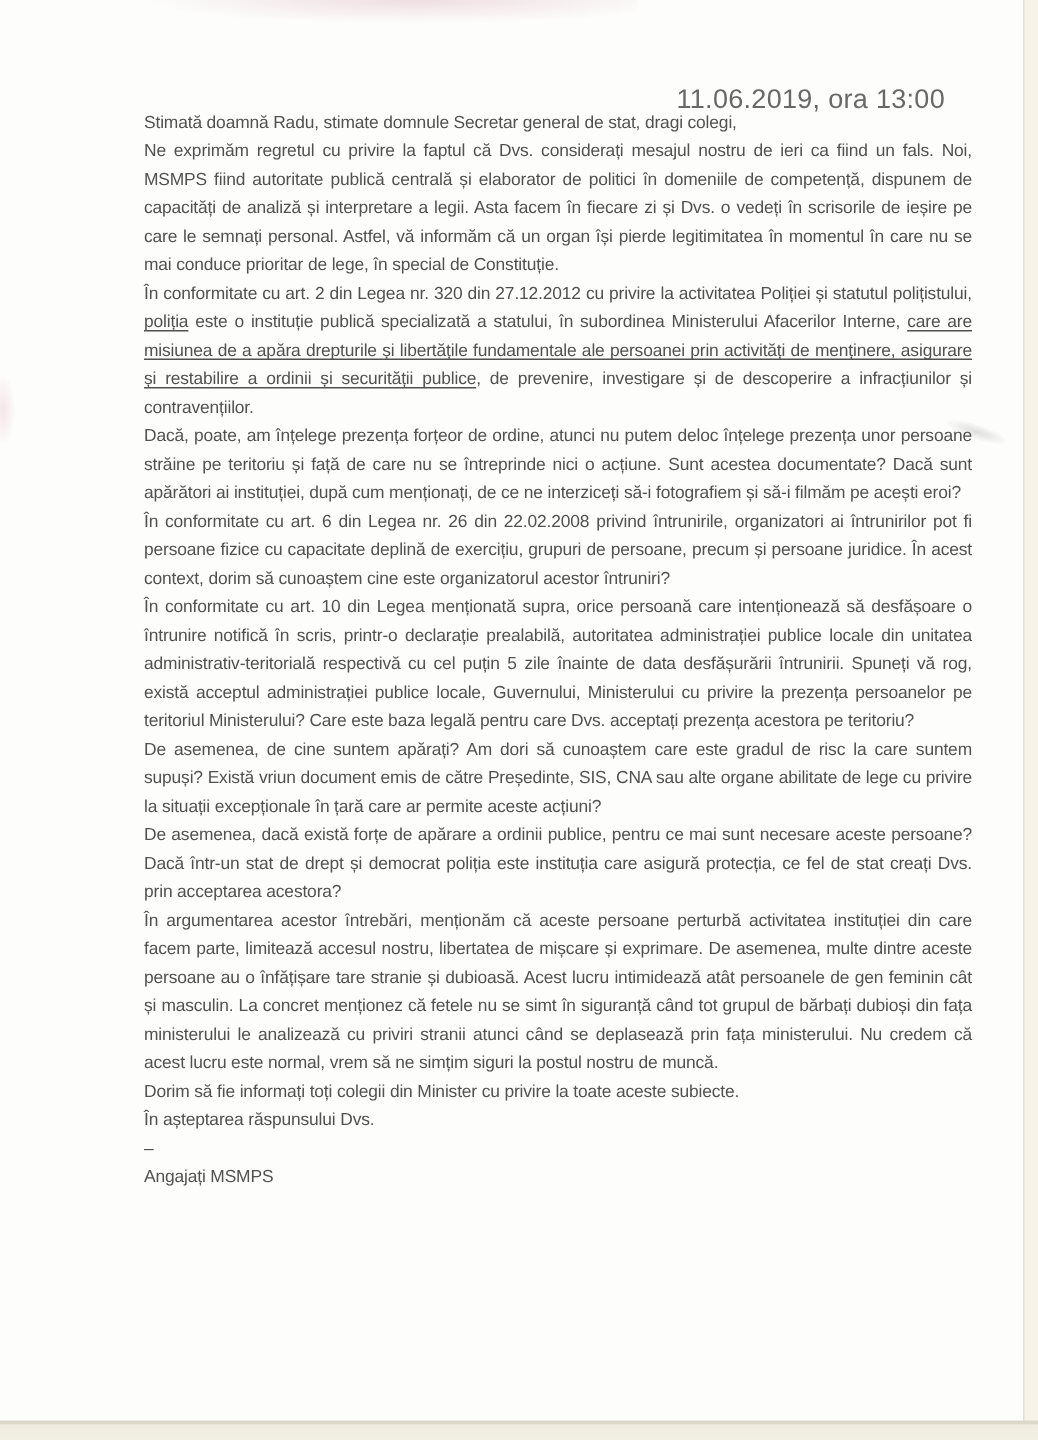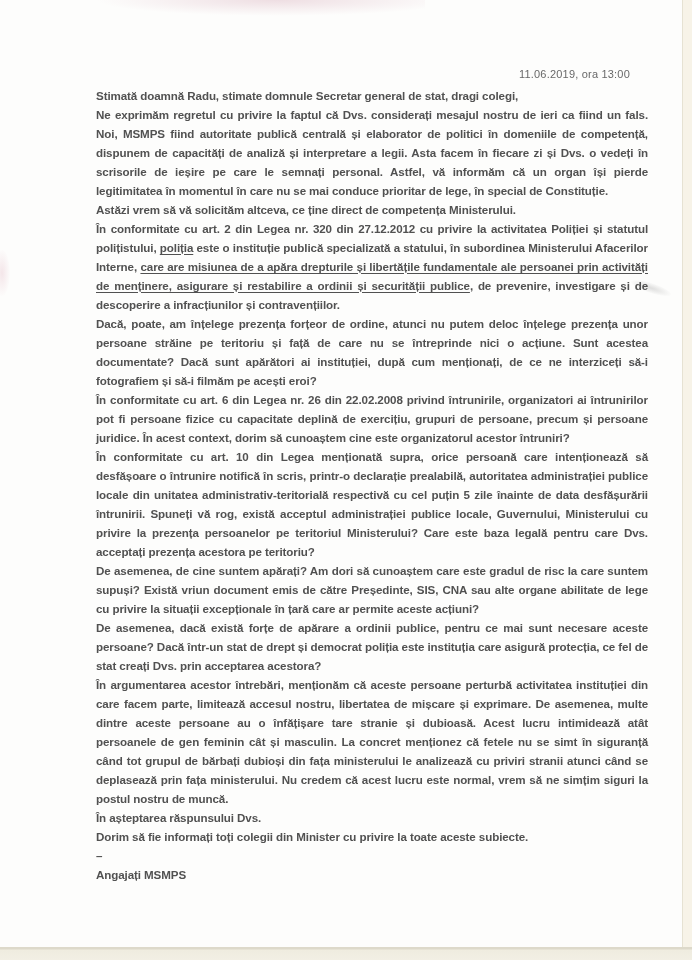--- a/index.html
+++ b/index.html
@@ -50,36 +50,34 @@
     width: 42px; height: 10px;
     transform: rotate(18deg);
     border-radius: 50%;
     background: radial-gradient(ellipse at center, rgba(150,150,150,0.30), rgba(150,150,150,0) 75%);
   }
   
   .date-line {
     position: absolute;
     top: 56px;
     right: 62px;
-    font-size: 11px;
+    font-size: 18px;
     color: #686868;
     letter-spacing: 0.2px;
-    margin-top: 12px;
   }
   .letter-body {
     position: absolute;
-    top: 86px;
+    top: 72px;
     left: 96px;
     width: 552px;
     font-size: 11.6px;
     line-height: 19px;
     letter-spacing: -0.1px;
     text-align: justify;
     color: #515151;
-    font-weight: bold;
   }
   .letter-body p.para {
     margin: 0;
   }
   .letter-body p.sig {
     margin: 0;
     text-align: left;
   }
   .underline {
     text-decoration: underline;
@@ -96,27 +94,26 @@
   <div class="smudge-left"></div>
   <div class="smudge-right-diagonal"></div>
   <div class="edge-right"></div>
   <div class="edge-bottom"></div>
 
   <div class="date-line">11.06.2019, ora 13:00</div>
 
   <div class="letter-body">
       <p class="para"><span>Stimată doamnă Radu, stimate domnule Secretar general de stat, dragi colegi,</span></p>
       <p class="para"><span>Ne exprimăm regretul cu privire la faptul că Dvs. considerați mesajul nostru de ieri ca fiind un fals. Noi, MSMPS fiind autoritate publică centrală și elaborator de politici în domeniile de competență, dispunem de capacități de analiză și interpretare a legii. Asta facem în fiecare zi și Dvs. o vedeți în scrisorile de ieșire pe care le semnați personal. Astfel, vă informăm că un organ își pierde legitimitatea în momentul în care nu se mai conduce prioritar de lege, în special de Constituție.</span></p>
-      <p class="para"><span>Astăzi vrem să vă solicităm altceva, ce ține direct de competența Ministerului.</span></p>
       <p class="para"><span>În conformitate cu art. 2 din Legea nr. 320 din 27.12.2012 cu privire la activitatea Poliției și statutul polițistului, </span><span class="underline">poliția</span><span> este o instituție publică specializată a statului, în subordinea Ministerului Afacerilor Interne, </span><span class="underline">care are misiunea de a apăra drepturile și libertățile fundamentale ale persoanei prin activități de menținere, asigurare și restabilire a ordinii și securității publice</span><span>, de prevenire, investigare și de descoperire a infracțiunilor și contravențiilor.</span></p>
       <p class="para"><span>Dacă, poate, am înțelege prezența forțeor de ordine, atunci nu putem deloc înțelege prezența unor persoane străine pe teritoriu și față de care nu se întreprinde nici o acțiune. Sunt acestea documentate? Dacă sunt apărători ai instituției, după cum menționați, de ce ne interziceți să-i fotografiem și să-i filmăm pe acești eroi?</span></p>
       <p class="para"><span>În conformitate cu art. 6 din Legea nr. 26 din 22.02.2008 privind întrunirile, organizatori ai întrunirilor pot fi persoane fizice cu capacitate deplină de exercițiu, grupuri de persoane, precum și persoane juridice. În acest context, dorim să cunoaștem cine este organizatorul acestor întruniri?</span></p>
       <p class="para"><span>În conformitate cu art. 10 din Legea menționată supra, orice persoană care intenționează să desfășoare o întrunire notifică în scris, printr-o declarație prealabilă, autoritatea administrației publice locale din unitatea administrativ-teritorială respectivă cu cel puțin 5 zile înainte de data desfășurării întrunirii. Spuneți vă rog, există acceptul administrației publice locale, Guvernului, Ministerului cu privire la prezența persoanelor pe teritoriul Ministerului? Care este baza legală pentru care Dvs. acceptați prezența acestora pe teritoriu?</span></p>
       <p class="para"><span>De asemenea, de cine suntem apărați? Am dori să cunoaștem care este gradul de risc la care suntem supuși? Există vriun document emis de către Președinte, SIS, CNA sau alte organe abilitate de lege cu privire la situații excepționale în țară care ar permite aceste acțiuni?</span></p>
       <p class="para"><span>De asemenea, dacă există forțe de apărare a ordinii publice, pentru ce mai sunt necesare aceste persoane? Dacă într-un stat de drept și democrat poliția este instituția care asigură protecția, ce fel de stat creați Dvs. prin acceptarea acestora?</span></p>
       <p class="para"><span>În argumentarea acestor întrebări, menționăm că aceste persoane perturbă activitatea instituției din care facem parte, limitează accesul nostru, libertatea de mișcare și exprimare. De asemenea, multe dintre aceste persoane au o înfățișare tare stranie și dubioasă. Acest lucru intimidează atât persoanele de gen feminin cât și masculin. La concret menționez că fetele nu se simt în siguranță când tot grupul de bărbați dubioși din fața ministerului le analizează cu priviri stranii atunci când se deplasează prin fața ministerului. Nu credem că acest lucru este normal, vrem să ne simțim siguri la postul nostru de muncă.</span></p>
+      <p class="para"><span>Dorim să fie informați toți colegii din Minister cu privire la toate aceste subiecte.</span></p>
       <p class="para"><span>În așteptarea răspunsului Dvs.</span></p>
-      <p class="para"><span>Dorim să fie informați toți colegii din Minister cu privire la toate aceste subiecte.</span></p>
       <p class="sig"><span>–</span></p>
       <p class="sig"><span>Angajați MSMPS</span></p>
     </div>
 
 </div>
 
 </body></html>

